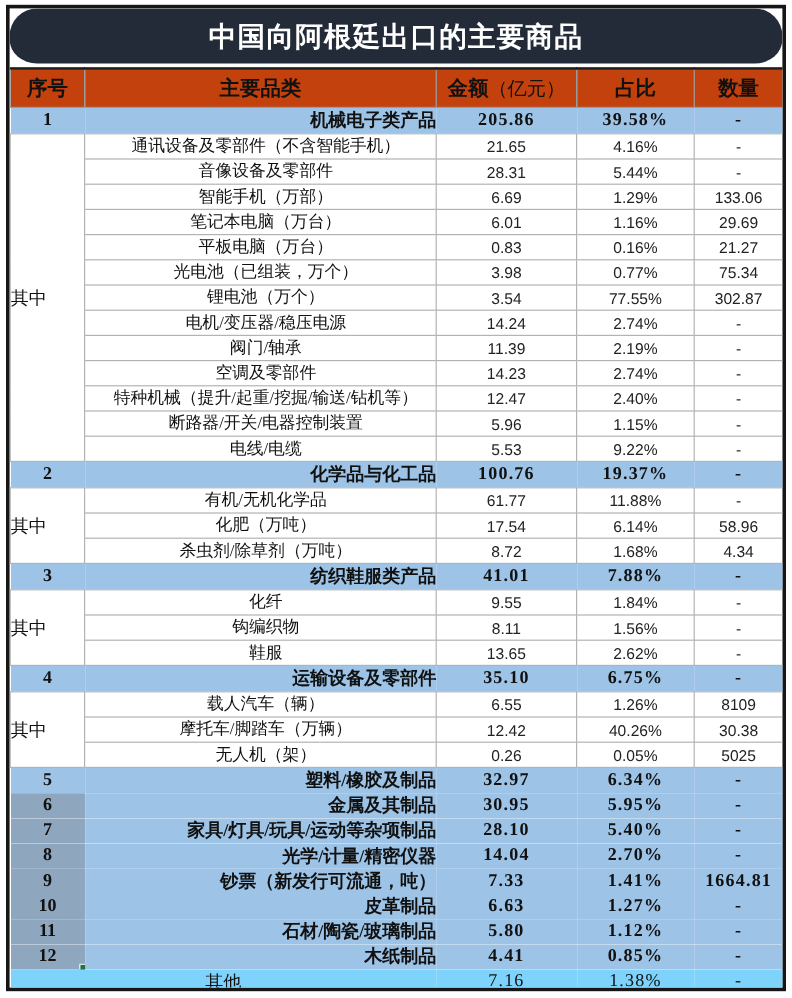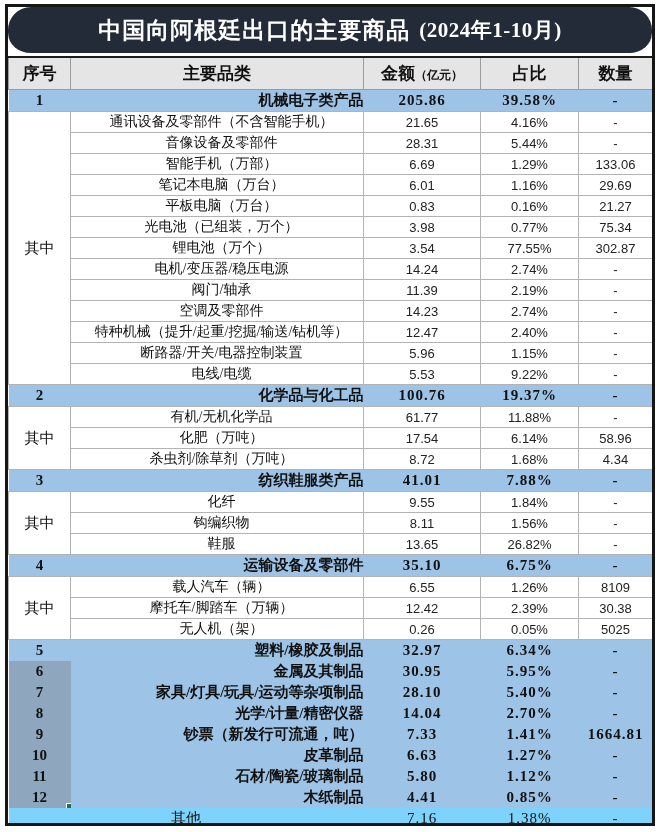--- a/index.html
+++ b/index.html
@@ -7,28 +7,28 @@
        font-family:"Liberation Serif","DejaVu Serif",serif;color:#111;}
   .frame{box-sizing:border-box;margin:4px auto 0 auto;width:650px;height:822px;
          border:3px solid #161616;background:#fff;overflow:hidden;}
   .title{box-sizing:border-box;height:49px;background:#232B38;color:#fff;
          display:flex;align-items:center;justify-content:center;gap:9px;
          font-weight:bold;border-bottom:3px solid #ffffff;border-radius:23px;}
   .title .t-main{font-size:23px;letter-spacing:1px;}
   .title .t-period{font-size:21px;letter-spacing:0.5px;}
   table{width:100%;border-collapse:collapse;table-layout:fixed;border-top:2px solid #1c1c1c;}
   col.c0{width:62px;} col.c1{width:293px;} col.c2{width:117px;} col.c3{width:98px;} col.c4{width:74px;}
-  th{font-weight:bold;font-size:17px;height:31px;background:#e5e5e5;
+  th{font-weight:bold;font-size:17px;height:31px;background:#c2410c;
      border:1px solid #9b9b9b;border-top:none;padding:0;}
-  th .unit{font-size:12px;font-weight:bold;}
+  th .unit{font-size:16px;font-weight:normal;}
   td{padding:0;font-size:14px;overflow:hidden;white-space:nowrap;}
   tr.r-sub td{height:20px;border:1px solid #b3b3b3;background:#fff;}
   tr.r-sub td.c-label{text-align:center;padding-left:9px;}
   tr.r-sub td.c-num{text-align:center;font-family:"Liberation Sans","DejaVu Sans",sans-serif;font-size:13px;color:#222;}
-  td.among{background:#fff;border:1px solid #b3b3b3;text-align:center;
+  td.among{background:#fff;border:1px solid #b3b3b3;
            vertical-align:middle;font-size:15px;}
   tr.r-cat td{height:21px;background:#9DC3E6;border:none;font-weight:600;font-size:15px;}
   tr.r-cat td.c-no{text-align:center;}
   tr.r-cat td.c-label{text-align:right;padding-left:9px;}
   tr.r-cat td.c-num{text-align:center;letter-spacing:1px;}
   tr.r-other td{height:21px;background:#7dd3fc;border:none;font-size:15px;}
   tr.r-other td.c-merged{text-align:center;}
   tr.r-other td.c-num{text-align:center;letter-spacing:1px;}
   
   td.sel{border-left:2px solid #1E7145;border-right:2px solid #1E7145;}
@@ -37,21 +37,20 @@
   td.s-bot{border-bottom:2px solid #1E7145;position:relative;}
   .fill-handle{position:absolute;right:-4px;bottom:-4px;width:7px;height:7px;
                background:#1E7145;border:1px solid #fff;z-index:4;}
 </style>
 </head>
 <body>
 
 <div class="frame">
   <div class="title">
     <span class="t-main">中国向阿根廷出口的主要商品</span>
-    <span class="t-period">(2024年1-10月)</span>
   </div>
 
   <table>
     <colgroup>
         <col class="c0">
         <col class="c1">
         <col class="c2">
         <col class="c3">
         <col class="c4">
       </colgroup>
@@ -193,41 +192,41 @@
       </tr>
       <tr class="r-sub">
         <td class="c-label">钩编织物</td>
         <td class="c-num">8.11</td>
         <td class="c-num">1.56%</td>
         <td class="c-num">-</td>
       </tr>
       <tr class="r-sub">
         <td class="c-label">鞋服</td>
         <td class="c-num">13.65</td>
-        <td class="c-num">26.82%</td>
+        <td class="c-num">2.62%</td>
         <td class="c-num">-</td>
       </tr>
       <tr class="r-cat">
         <td class="c-no">4</td>
         <td class="c-label">运输设备及零部件</td>
         <td class="c-num">35.10</td>
         <td class="c-num">6.75%</td>
         <td class="c-num">-</td>
       </tr>
       <tr class="r-sub">
         <td class="among" rowspan="3">其中</td>
         <td class="c-label">载人汽车（辆）</td>
         <td class="c-num">6.55</td>
         <td class="c-num">1.26%</td>
         <td class="c-num">8109</td>
       </tr>
       <tr class="r-sub">
         <td class="c-label">摩托车/脚踏车（万辆）</td>
         <td class="c-num">12.42</td>
-        <td class="c-num">2.39%</td>
+        <td class="c-num">40.26%</td>
         <td class="c-num">30.38</td>
       </tr>
       <tr class="r-sub">
         <td class="c-label">无人机（架）</td>
         <td class="c-num">0.26</td>
         <td class="c-num">0.05%</td>
         <td class="c-num">5025</td>
       </tr>
       <tr class="r-cat">
         <td class="c-no sel s-top">5</td>

